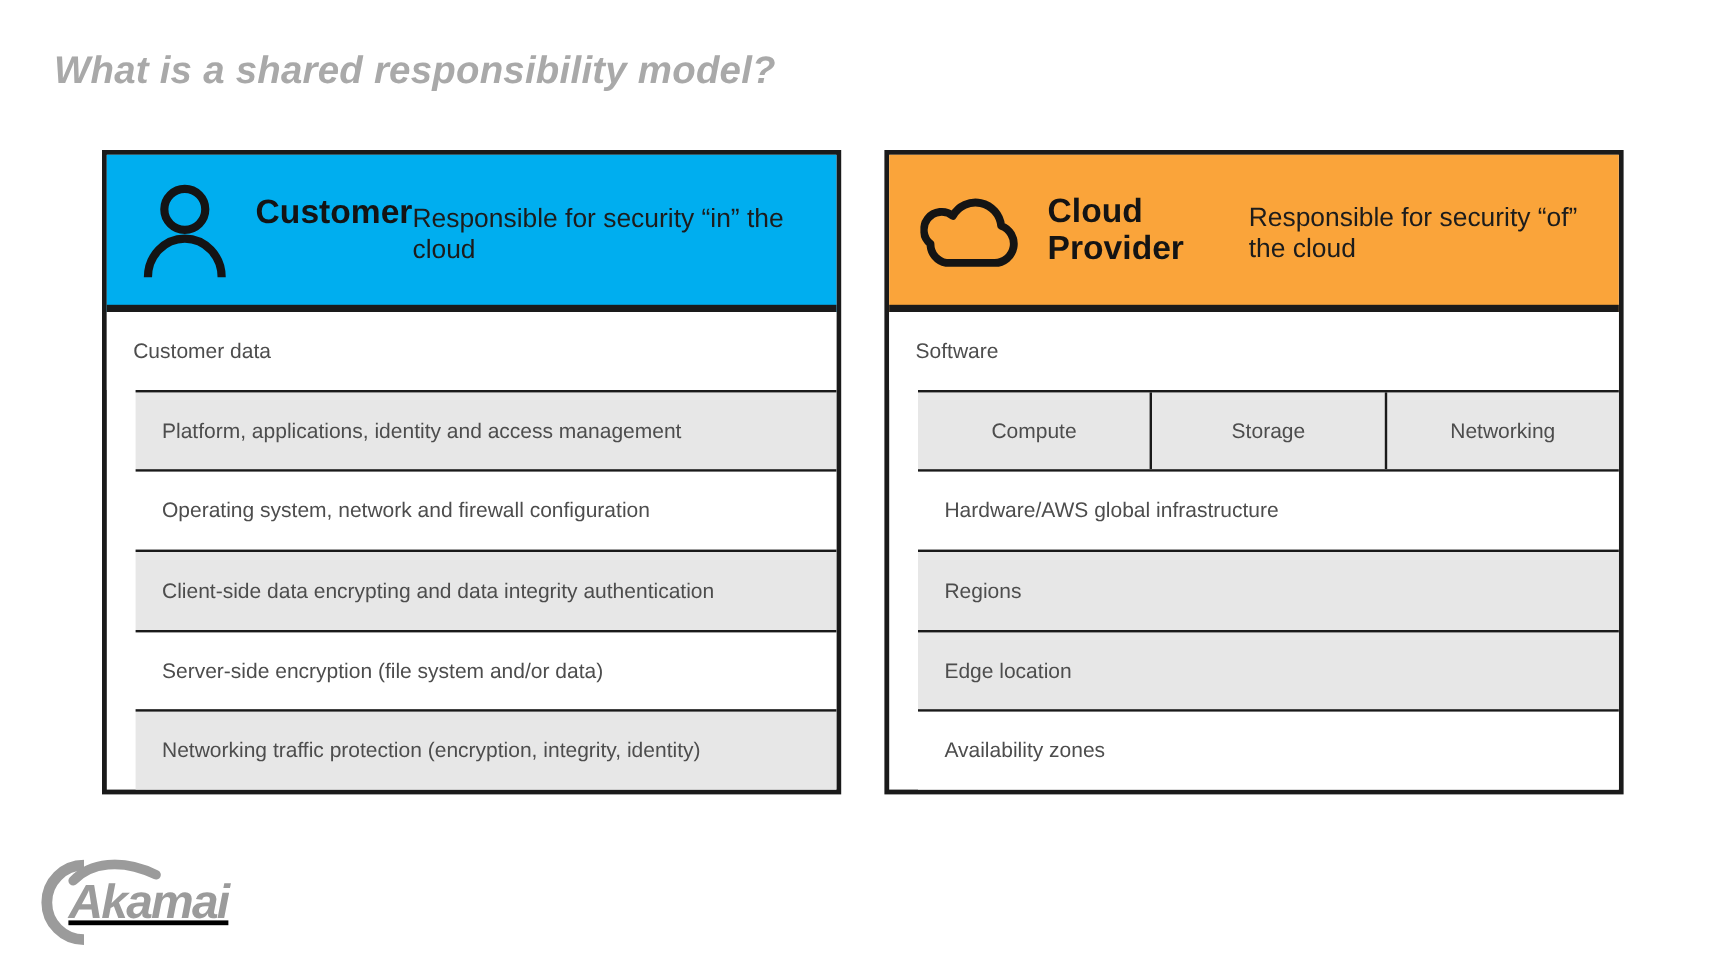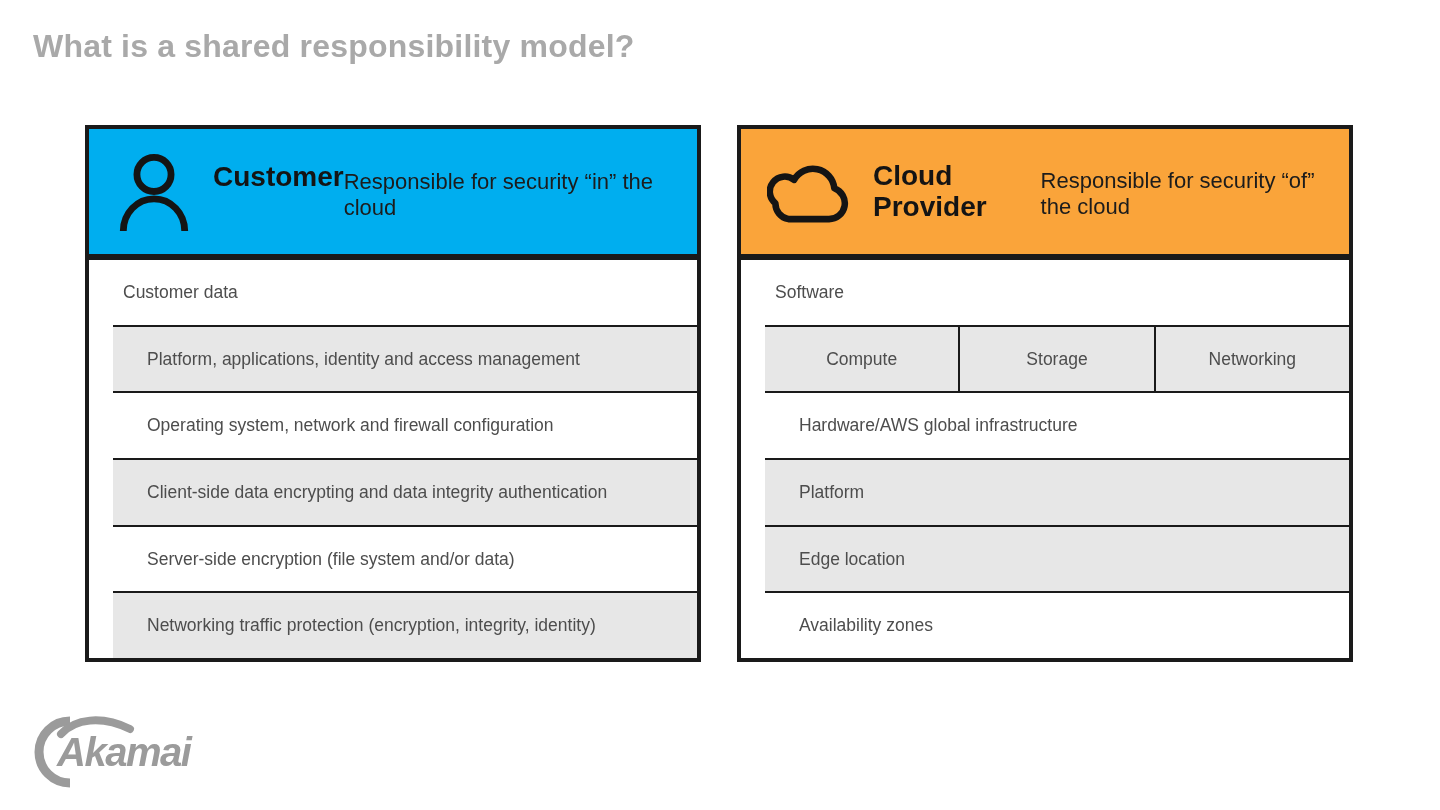--- a/index.html
+++ b/index.html
@@ -11,21 +11,22 @@
     overflow: hidden;
   }
 
   .page-title {
     position: absolute;
     left: 33px; top: 28px;
     font-size: 32px;
     font-weight: bold;
     letter-spacing: 0.2px;
     color: var(--title-text, #A9A9A9);
-    margin: 0;
+    margin: 12px;
+    font-style: italic;
   }
 
   .panel {
     position: absolute;
     top: 125px;
     width: 616px; height: 537px;
     border: 4px solid var(--border, #1A1A1A);
     box-sizing: border-box;
     background: #ffffff;
     display: flex;
@@ -62,21 +63,21 @@
     font-size: 22px;
     color: #1c1c1c;
     margin-top: 7px;
   }
 
   .rows { flex: 1 1 auto; display: flex; flex-direction: column; }
   .row {
     flex: 1 1 0;
     display: flex;
     align-items: center;
-    padding-left: 34px;
+    padding-left: 22px;
     background: #ffffff;
     font-size: 17.5px;
     color: var(--row-text, #4D4D4D);
   }
   .row + .row { border-top: 2px solid var(--border, #1A1A1A); margin-left: 24px; }
   .row.alt { background: var(--row-alt, #E7E7E7); }
   .row.multi { padding-left: 0; }
   .cell {
     flex: 1 1 0;
     align-self: stretch;
@@ -86,20 +87,21 @@
     text-align: right;
   }
   .cell + .cell { border-left: 2px solid var(--border, #1A1A1A); }
 
   .brand {
     position: absolute;
     left: 33px; top: 716px;
     height: 72px;
     display: flex;
     align-items: flex-end;
+    text-decoration: underline;
   }
   .brand svg { position: relative; z-index: 2; display: block; }
   .brand .word {
     position: relative;
     z-index: 1;
     margin-left: -96px;
     font-size: 40px;
     font-weight: bold;
     font-style: italic;
     letter-spacing: -1.5px;
@@ -165,21 +167,21 @@
     </div>
     <div class="row alt multi">
       <div class="cell">Compute</div>
       <div class="cell">Storage</div>
       <div class="cell">Networking</div>
     </div>
     <div class="row">
       <span>Hardware/AWS global infrastructure</span>
     </div>
     <div class="row alt">
-      <span>Platform</span>
+      <span>Regions</span>
     </div>
     <div class="row alt">
       <span>Edge location</span>
     </div>
     <div class="row">
       <span>Availability zones</span>
     </div>
   </div>
 </section>
 

